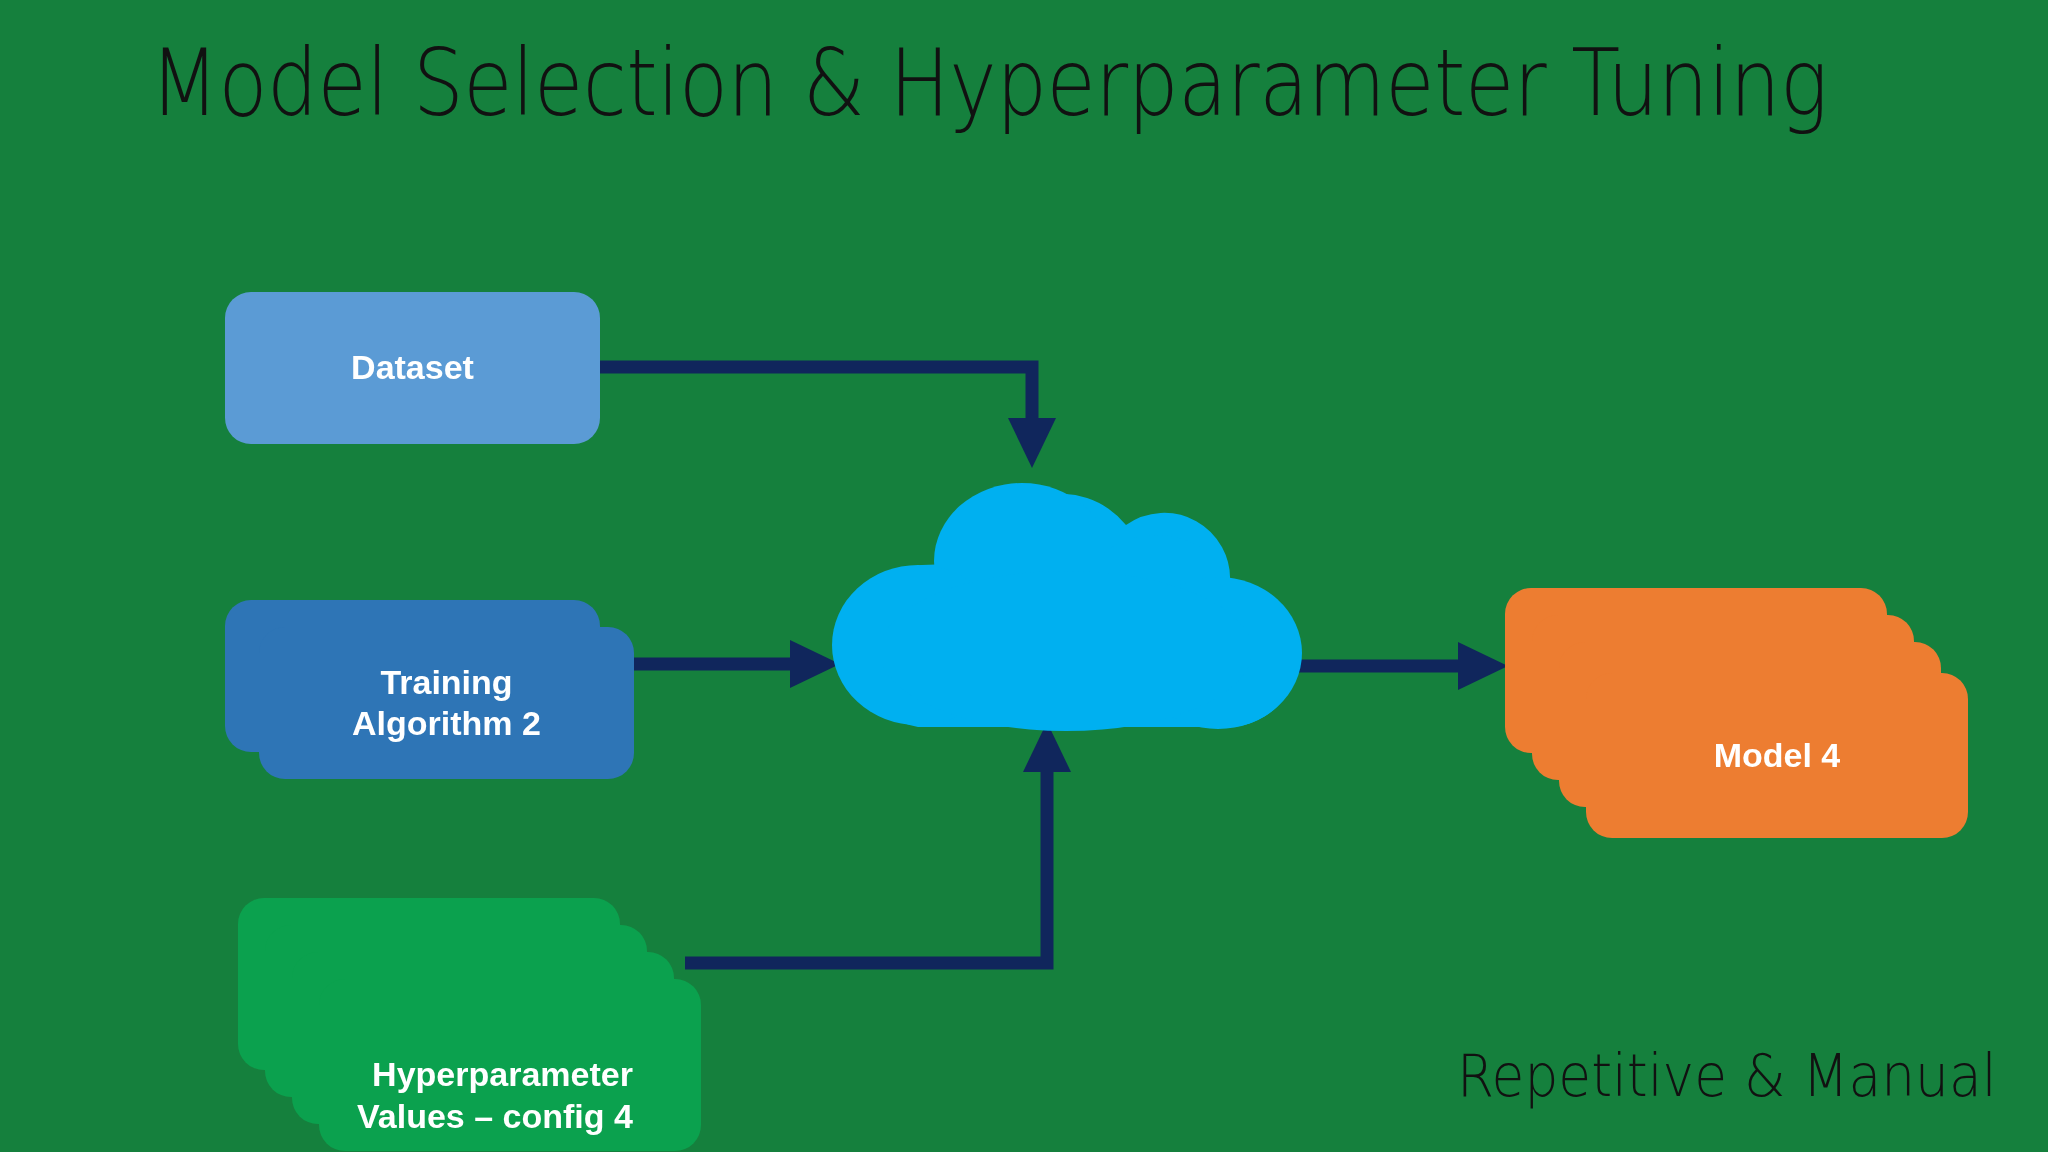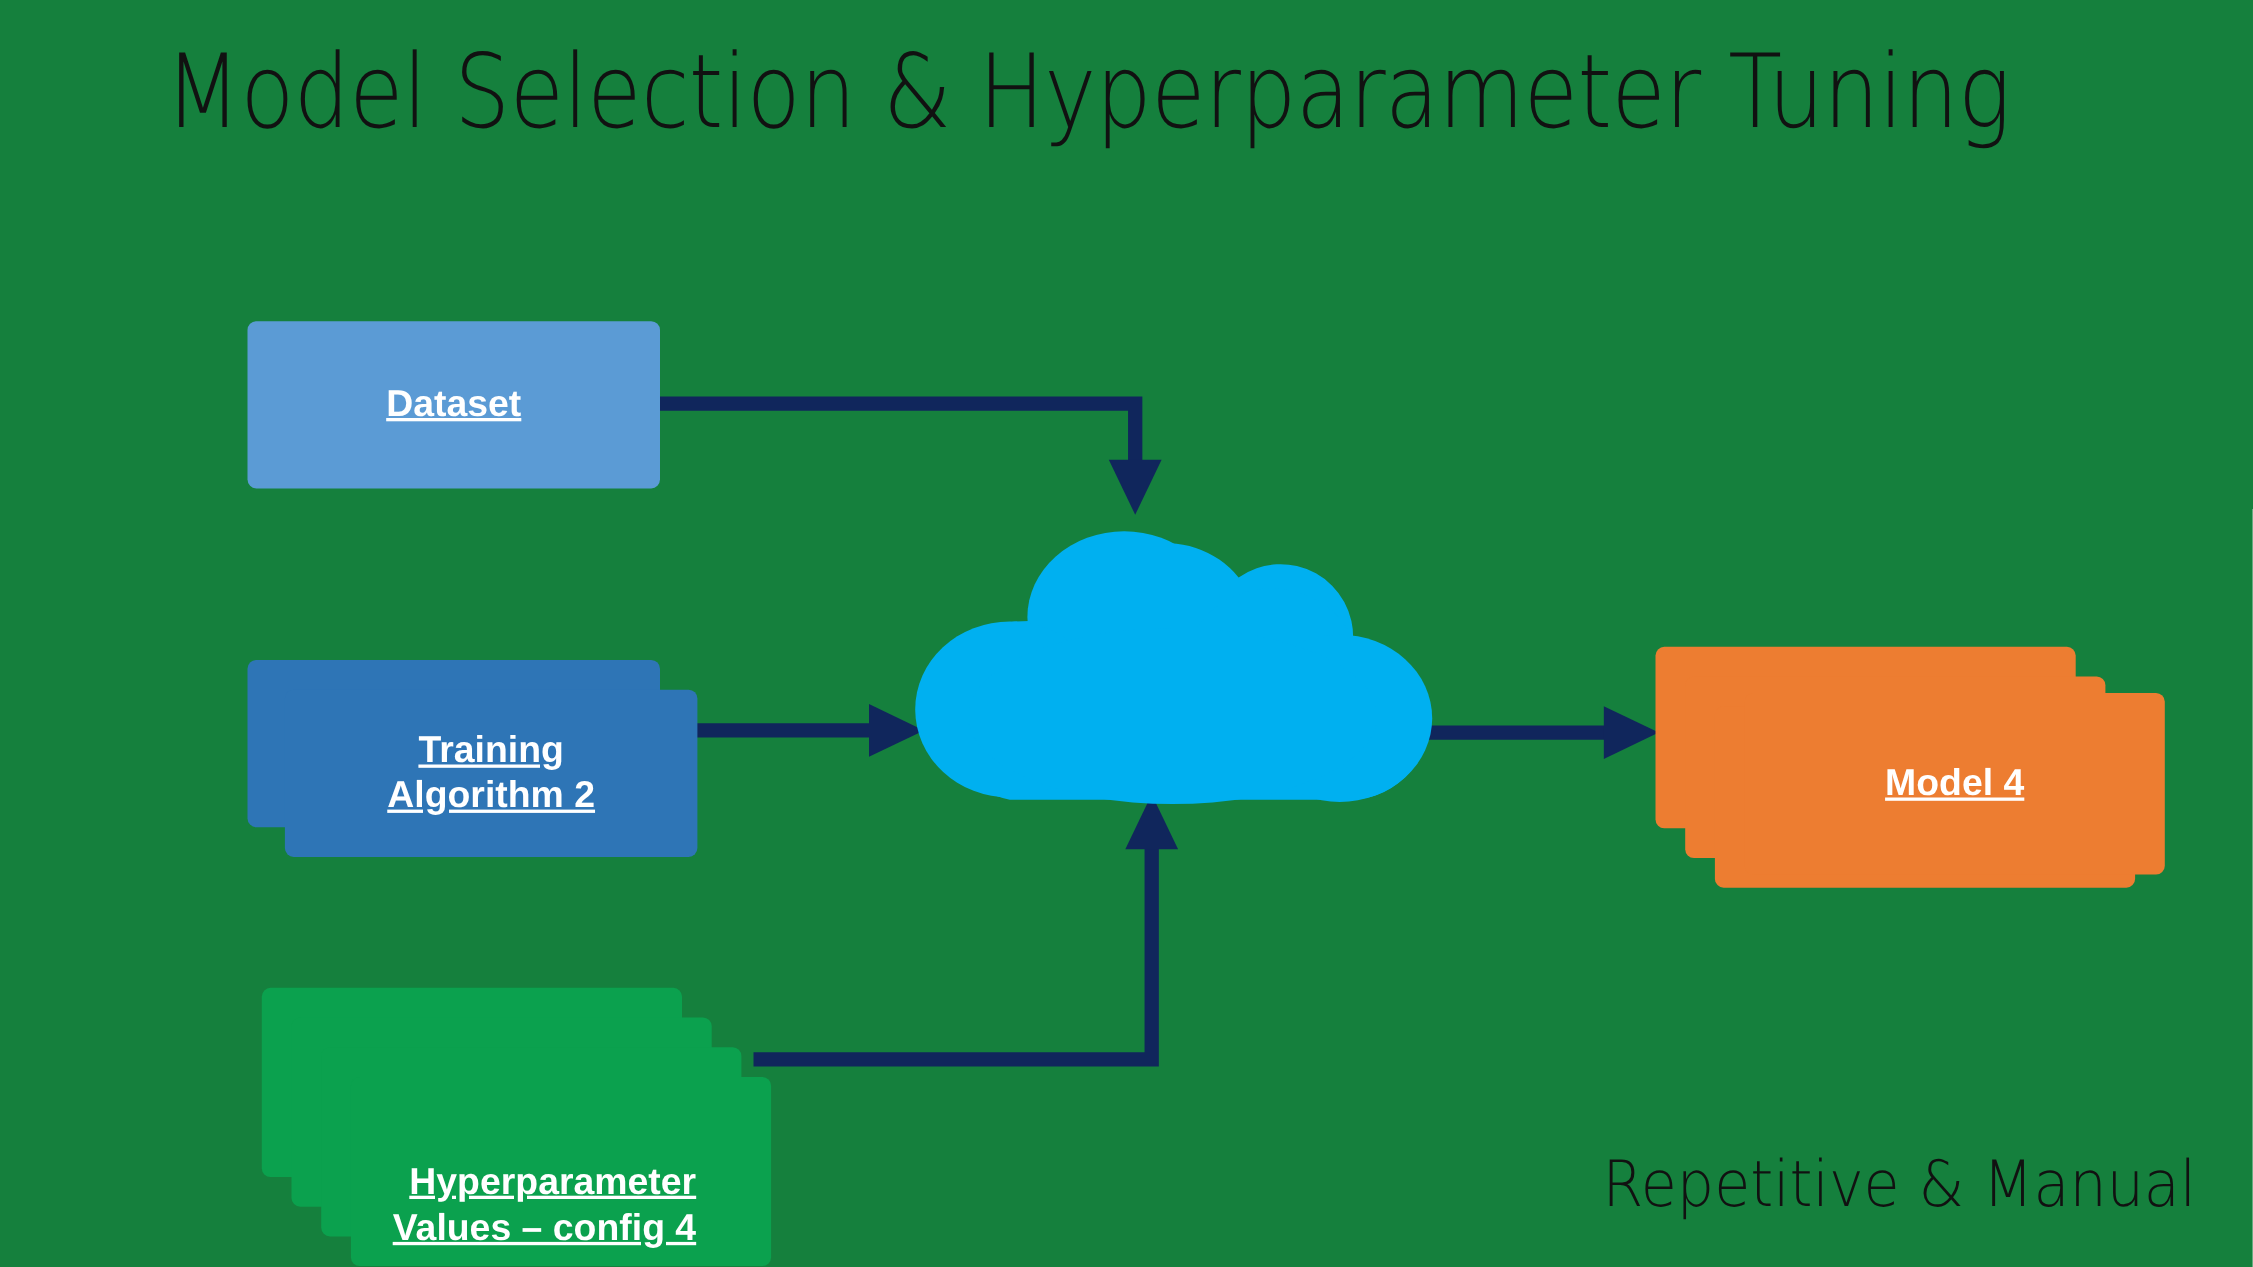--- a/index.html
+++ b/index.html
@@ -47,29 +47,28 @@
     color: #111111;
     white-space: nowrap;
     transform: scaleX(0.92);
     transform-origin: right top;
   }
 
   
   .card {
     position: absolute;
     box-sizing: border-box;
-    border-radius: 8px;
+    border-radius: 26px;
     color: #ffffff;
     font-weight: bold;
     display: flex;
     align-items: center;
     justify-content: center;
     text-align: center;
     line-height: 1.22;
-    text-decoration: underline;
   }
 
   
   #card-dataset {
     left: 225px;
     top: 292px;
     width: 375px;
     height: 152px;
     background: #5B9BD5;
     font-size: 34px;
@@ -212,20 +211,20 @@
       <ellipse cx="92" cy="190" rx="86" ry="80" fill="#00B0F0"></ellipse>
       <ellipse cx="392" cy="198" rx="84" ry="76" fill="#00B0F0"></ellipse>
       <ellipse cx="240" cy="196" rx="186" ry="80" fill="#00B0F0"></ellipse>
     </svg>
   </div>
 
   <div>
     <div class="card card-model" style="left:1505px; top:588px;"></div>
     <div class="card card-model" style="left:1532px; top:615px;"></div>
     <div class="card card-model" style="left:1559px; top:642px;"></div>
-    <div class="card card-model" style="left:1586px; top:630px;">
+    <div class="card card-model" style="left:1586px; top:673px;">
       <span>Model 4</span>
     </div>
   </div>
 
   <div id="footer-note">Repetitive &amp; Manual</div>
 
 </div>
 
 </body></html>

